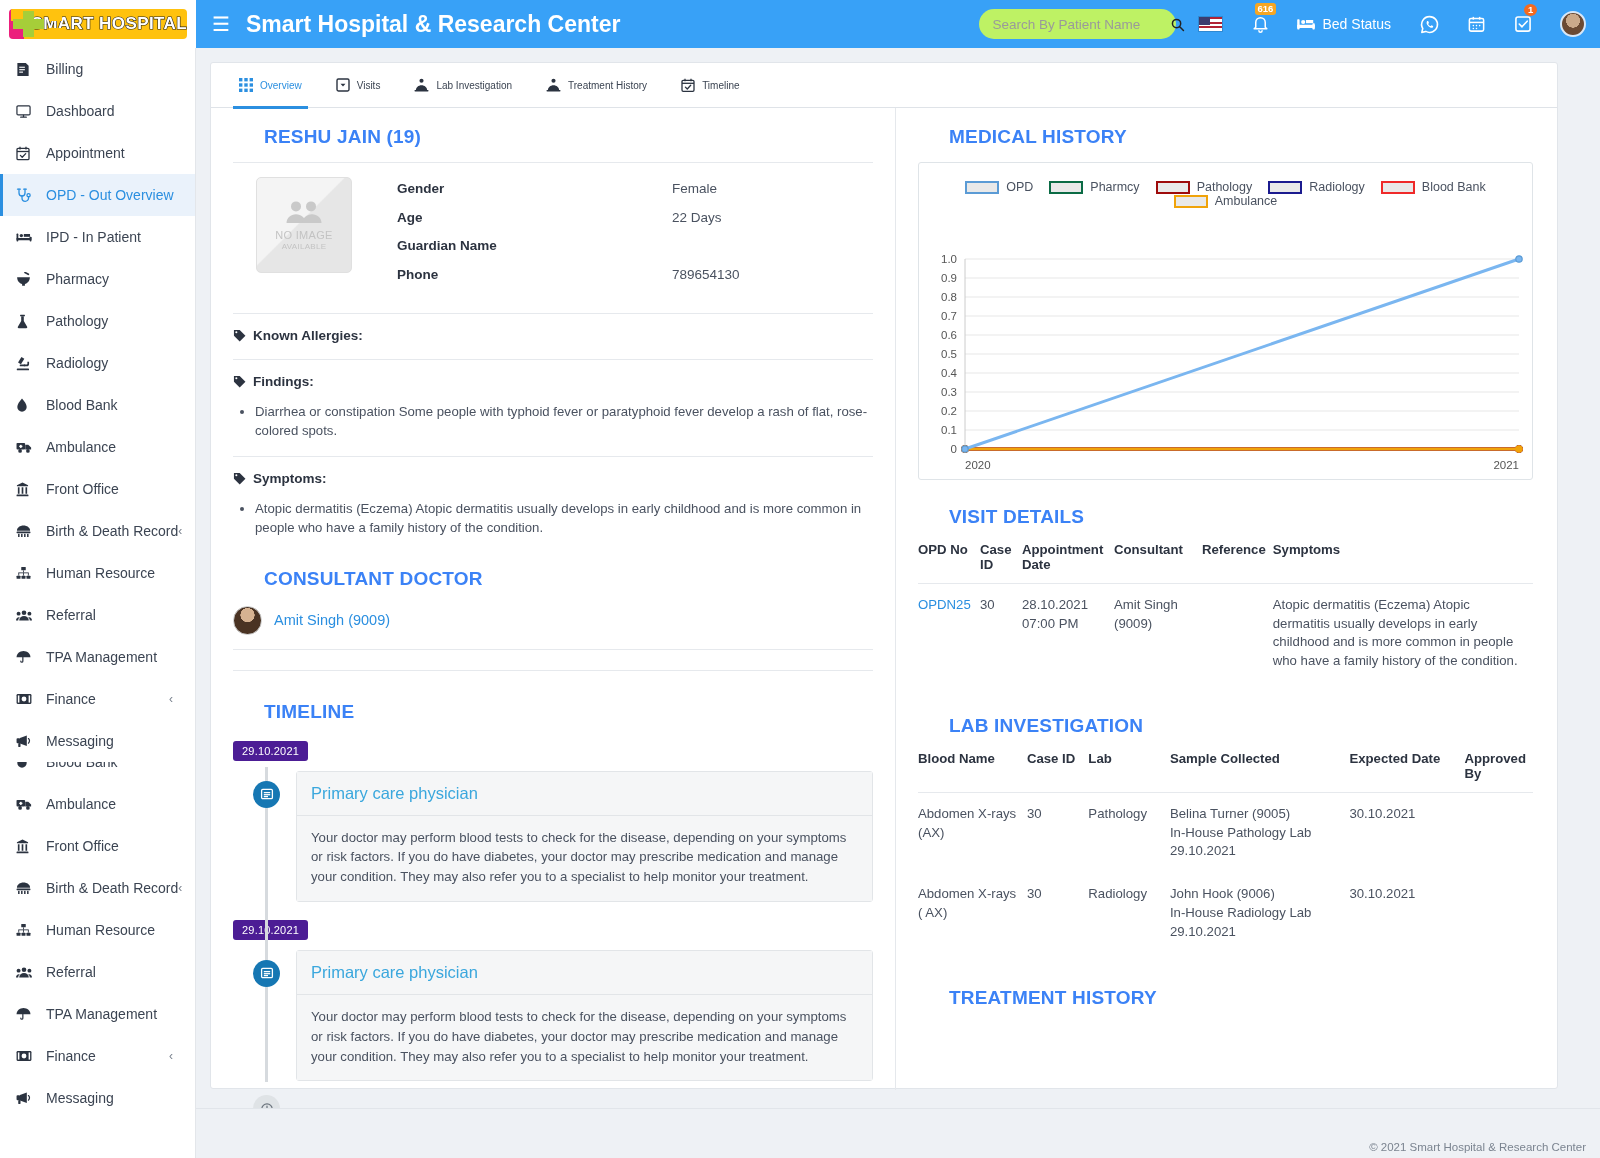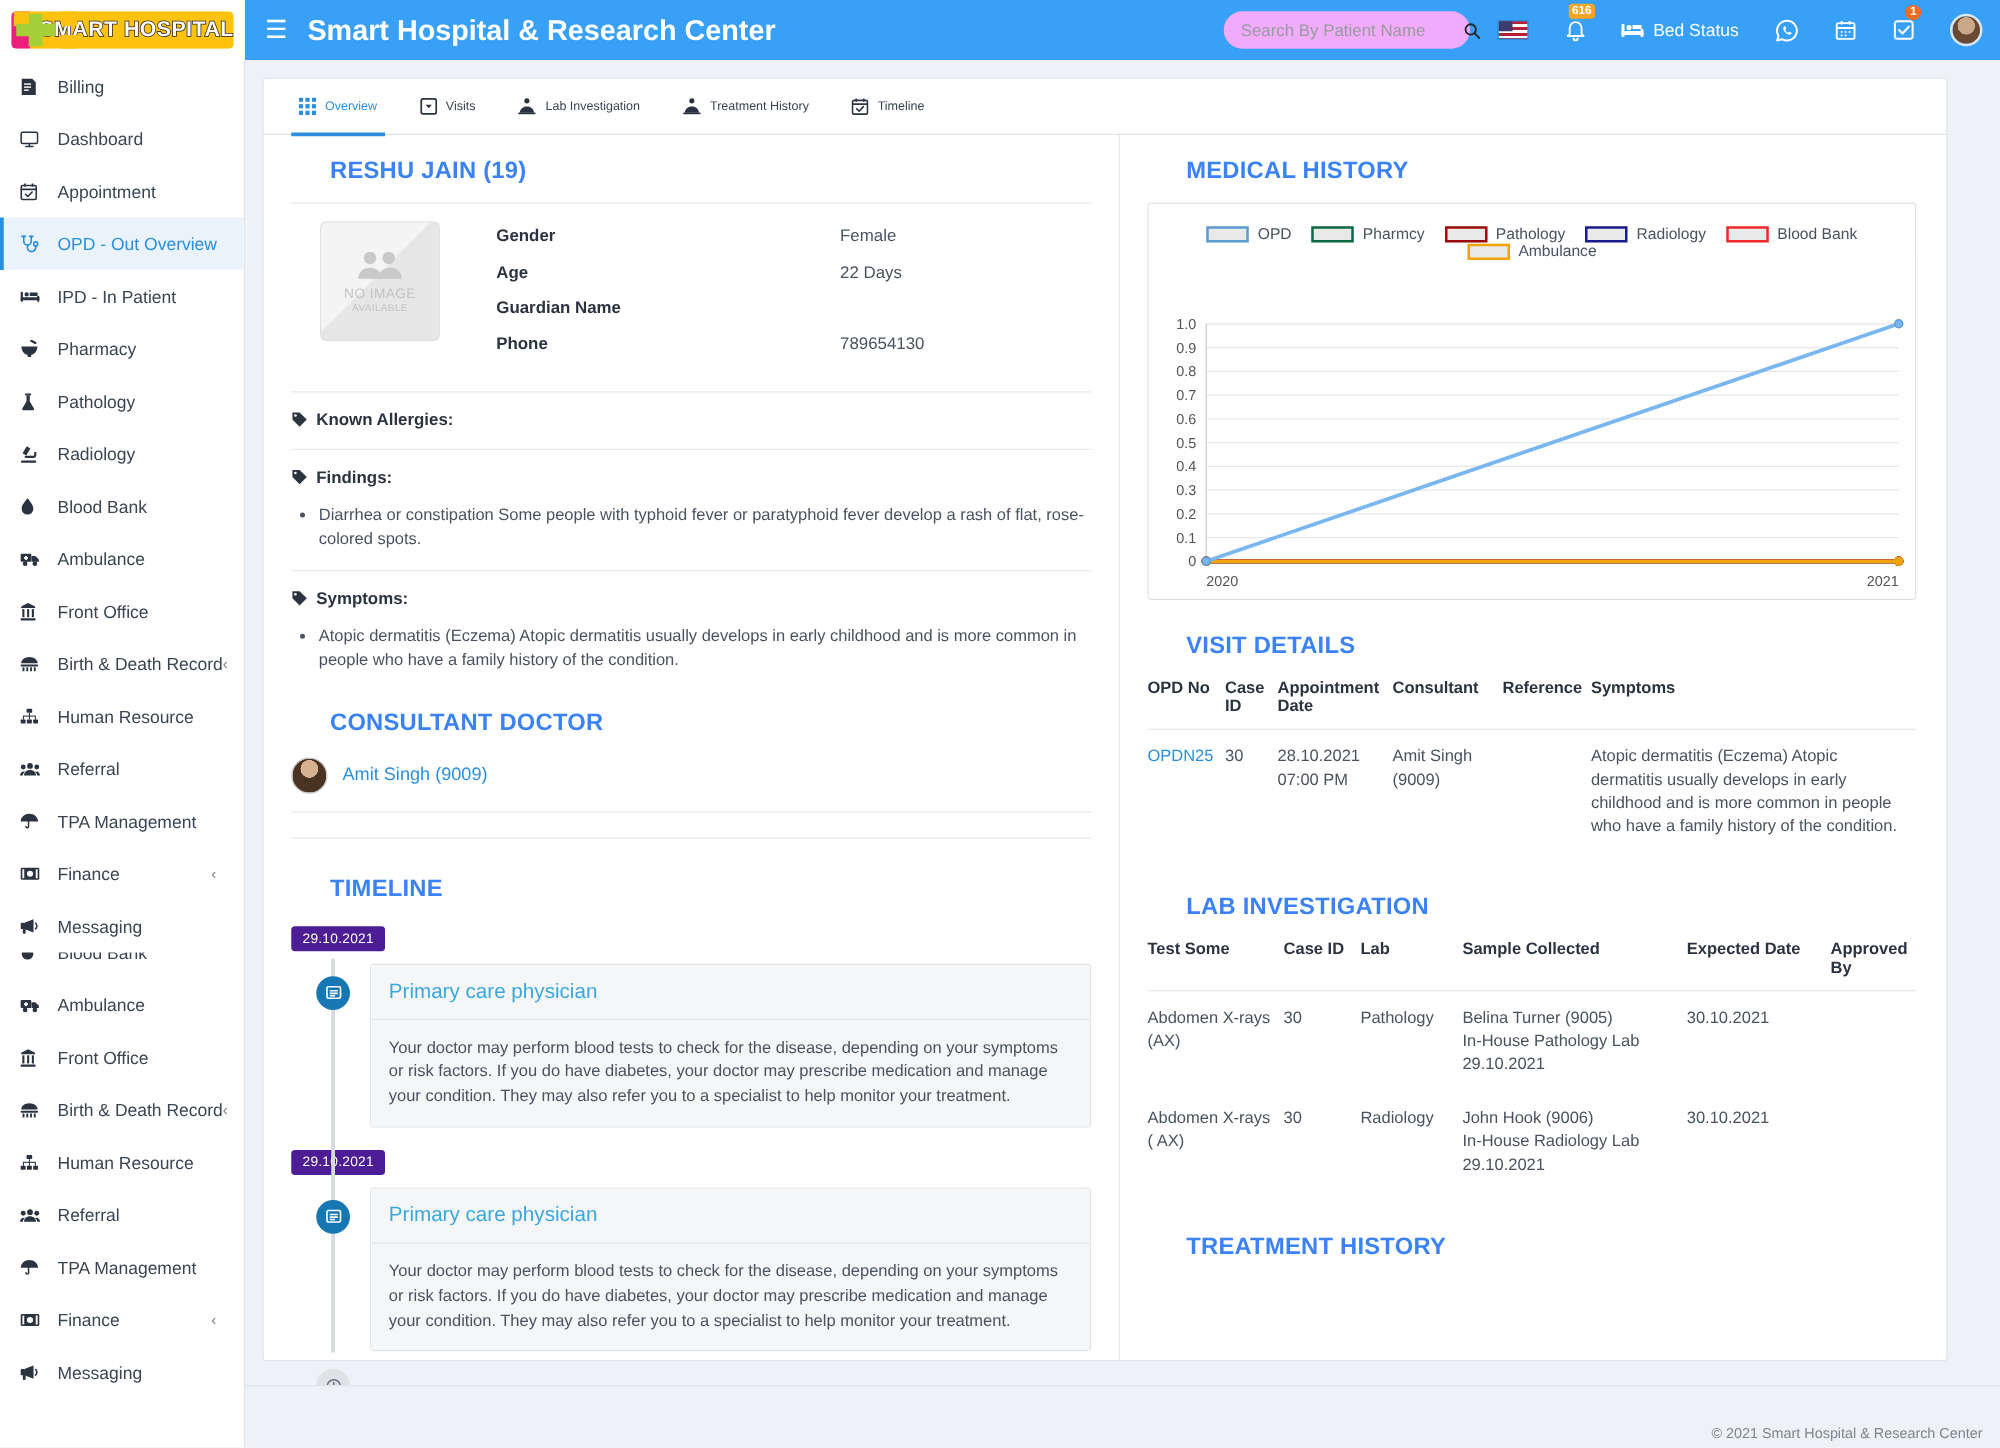--- a/index.html
+++ b/index.html
@@ -46,21 +46,21 @@
     color: #fff; font-size: 20px; margin-left: 16px; margin-right: 16px;
     cursor: pointer; line-height: 1; user-select: none;
   }
   .app-title {
     color: #ffffff; font-size: 23px; font-weight: bold; white-space: nowrap;
   }
   .top-right {
     margin-left: auto; display: flex; align-items: center; gap: 0px; padding-right: 14px;
   }
   .search-box {
-    width: 197px; height: 30px; background: #f0abfc; border-radius: 16px;
+    width: 197px; height: 30px; background: #bef264; border-radius: 16px;
     display: flex; align-items: center; padding: 0 10px 0 14px; margin-right: 22px;
   }
   .search-box input {
     border: none; outline: none; flex: 1; font-size: 13.5px;
     color: #555; font-family: "Liberation Sans", sans-serif; background: transparent;
   }
   .search-box input::placeholder { color: #9a9a9a; }
   .search-ic { width: 15px; height: 15px; flex: none; }
   .flag {
     width: 25px; height: 16px; margin-right: 28px; position: relative; overflow: hidden;
@@ -910,21 +910,21 @@
             <td>Atopic dermatitis (Eczema) Atopic dermatitis usually develops in early childhood and is more common in people who have a family history of the condition.</td>
           </tr>
             </tbody>
         </table>
 
         <div style="height:32px"></div>
         <div class="sec-title">LAB INVESTIGATION</div>
         <table class="tbl">
           <thead>
               <tr>
-            <th style="width:110px">Test Some</th>
+            <th style="width:110px">Blood Name</th>
             <th style="width:62px">Case ID</th>
             <th style="width:82px">Lab</th>
             <th style="width:182px">Sample Collected</th>
             <th style="width:116px">Expected Date</th>
             <th>Approved By</th>
           </tr>
             </thead>
           <tbody>
             <tr>
               <td>Abdomen X-rays (AX)</td>

